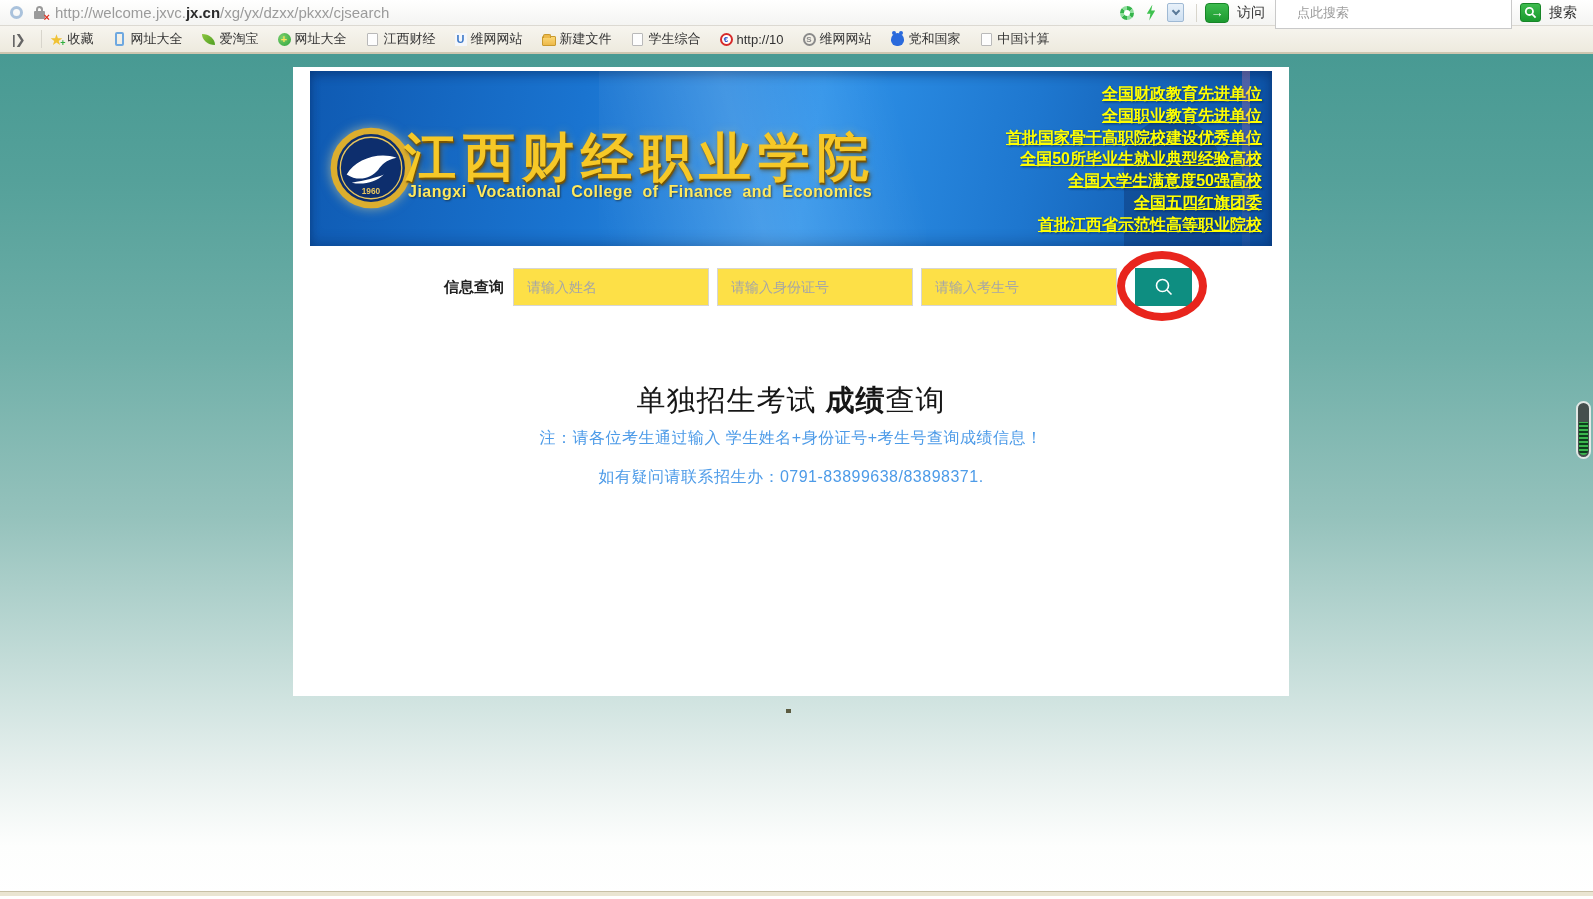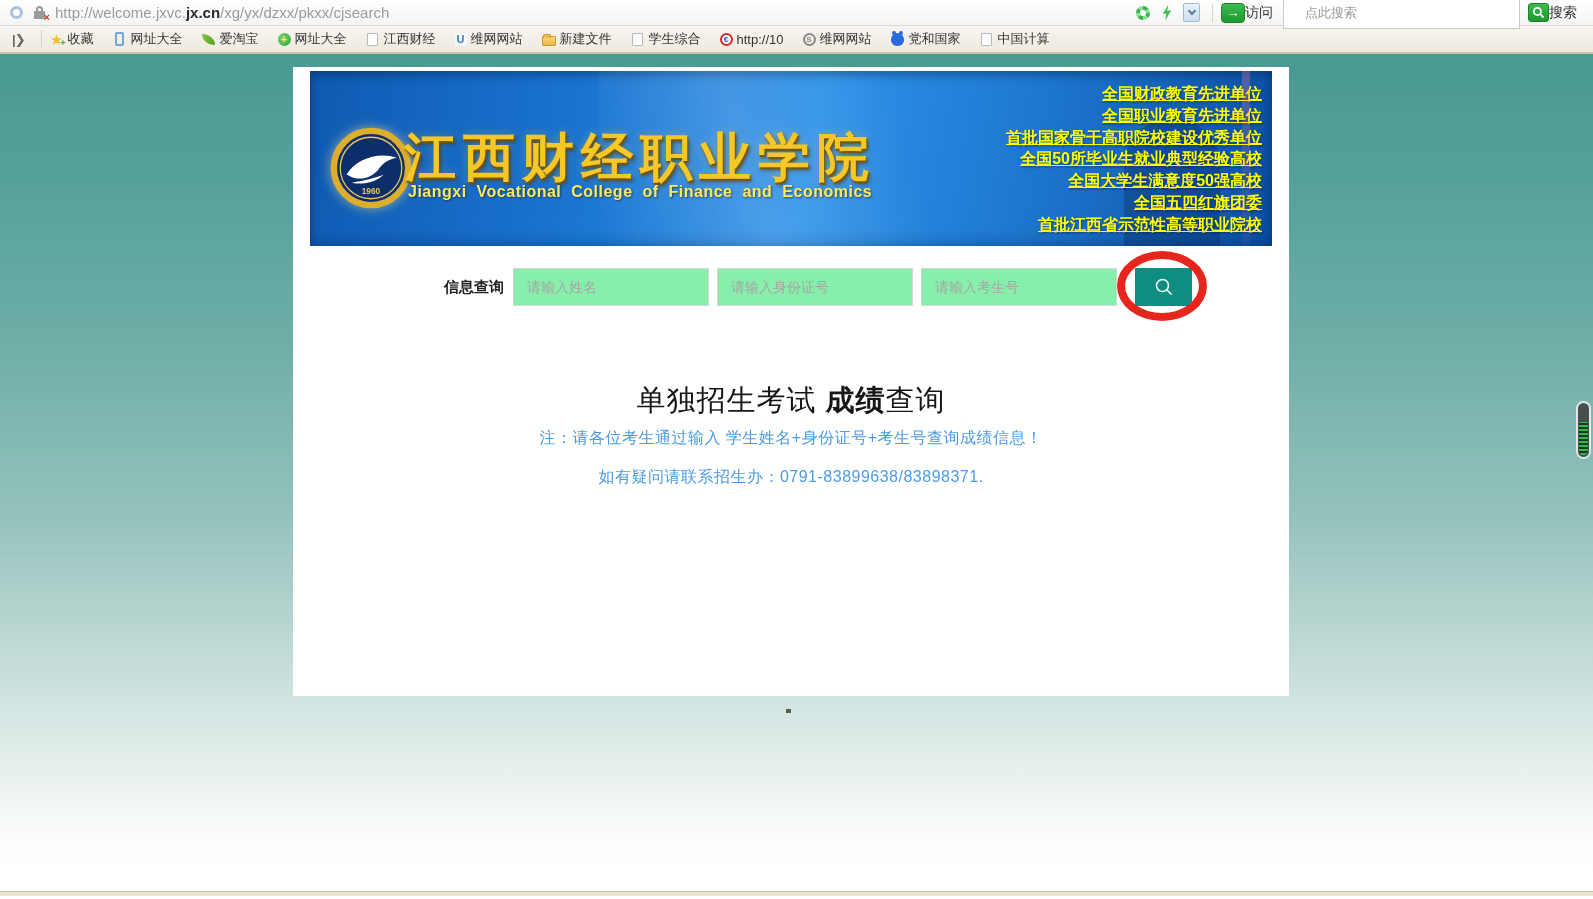--- a/index.html
+++ b/index.html
@@ -31,21 +31,21 @@
     clip-path:polygon(62% 0,15% 58%,45% 58%,35% 100%,85% 38%,52% 38%); }
   .dropdown-box { width:17px; height:19px; margin:0 4px; flex:none;
     background:linear-gradient(#e8f1fa,#cddff1); border:1px solid #9fb9d4; border-radius:2px;
     display:flex; align-items:center; justify-content:center; }
   .chev { width:6px; height:6px; border-right:2px solid #5b7linenums; border-right:2px solid #5b7a99;
     border-bottom:2px solid #5b7a99; transform:rotate(45deg); margin-top:-3px; }
   .vsep { width:1px; height:18px; background:#d8d5cc; margin:0 8px; flex:none; }
   .go-btn { width:24px; height:20px; border-radius:4px; flex:none;
     background:linear-gradient(#3dbb4e,#1c9a30); border:1px solid #178527;
     color:#fff; font-weight:bold; font-size:13px; text-align:center; line-height:18px; }
-  .go-label, .search-label { font-size:14px; color:#333; margin:0 10px 0 0; flex:none; }
+  .go-label, .search-label { font-size:14px; color:#333; margin:0 10px 0 8px; flex:none; }
   .quick-search { width:237px; height:32px; border:1px solid #c9c9c9; background:#fff;
     font-size:13px; color:#333; padding:0 21px; flex:none; }
   .quick-search::placeholder { color:#9a9a9a; }
   .mag-btn { width:21px; height:19px; border-radius:3px; flex:none; margin-left:8px;
     background:linear-gradient(#3dbb4e,#1a9a2e); border:1px solid #178527;
     display:flex; align-items:center; justify-content:center; }
 
   
   .bookmarks-bar { height:28px; background:linear-gradient(#f7f5ef,#edeade);
     border-bottom:2px solid #cdc6b0; display:flex; align-items:center; padding:0 8px; }
@@ -109,21 +109,21 @@
     letter-spacing:.5px; word-spacing:5px; color:#ffe95e; white-space:nowrap;
     text-shadow:1px 1px 2px rgba(30,20,0,.6); }
   .honors { position:absolute; right:10px; top:12px; text-align:right; color:#ffff00;
     font-weight:bold; font-size:16px; line-height:21.8px; white-space:nowrap;
     text-shadow:1px 1px 2px rgba(0,30,70,.55);text-decoration:underline; }
 
   
   .q-label { position:absolute; left:151px; top:201px; height:38px; line-height:38px;
     font-size:15px; font-weight:bold; color:#222;text-align:center; }
   .q-input { position:absolute; top:201px; height:38px; width:196px; border:1px solid #d6d6d6;
-    background:#86efac; font-size:14px; color:#333; padding:0 13px; }
+    background:#fde047; font-size:14px; color:#333; padding:0 13px; }
   .q-input::placeholder { color:#a6a6a6; }
   .q-input.i1 { left:220px; } .q-input.i2 { left:424px; } .q-input.i3 { left:628px; }
   .q-btn { position:absolute; left:842px; top:201px; width:57px; height:38px; border:none;
     background:#0e8e81; display:flex; align-items:center; justify-content:center; cursor:pointer; }
   .red-ellipse { position:absolute; left:824px; top:184px; width:90px; height:70px;
     border:8px solid #e8251d; border-radius:50%; pointer-events:none; z-index:5; }
 
   
   .page-title { position:absolute; left:0; top:314px; width:100%; text-align:center;
     font-size:29px; color:#161616; letter-spacing:1px; }

